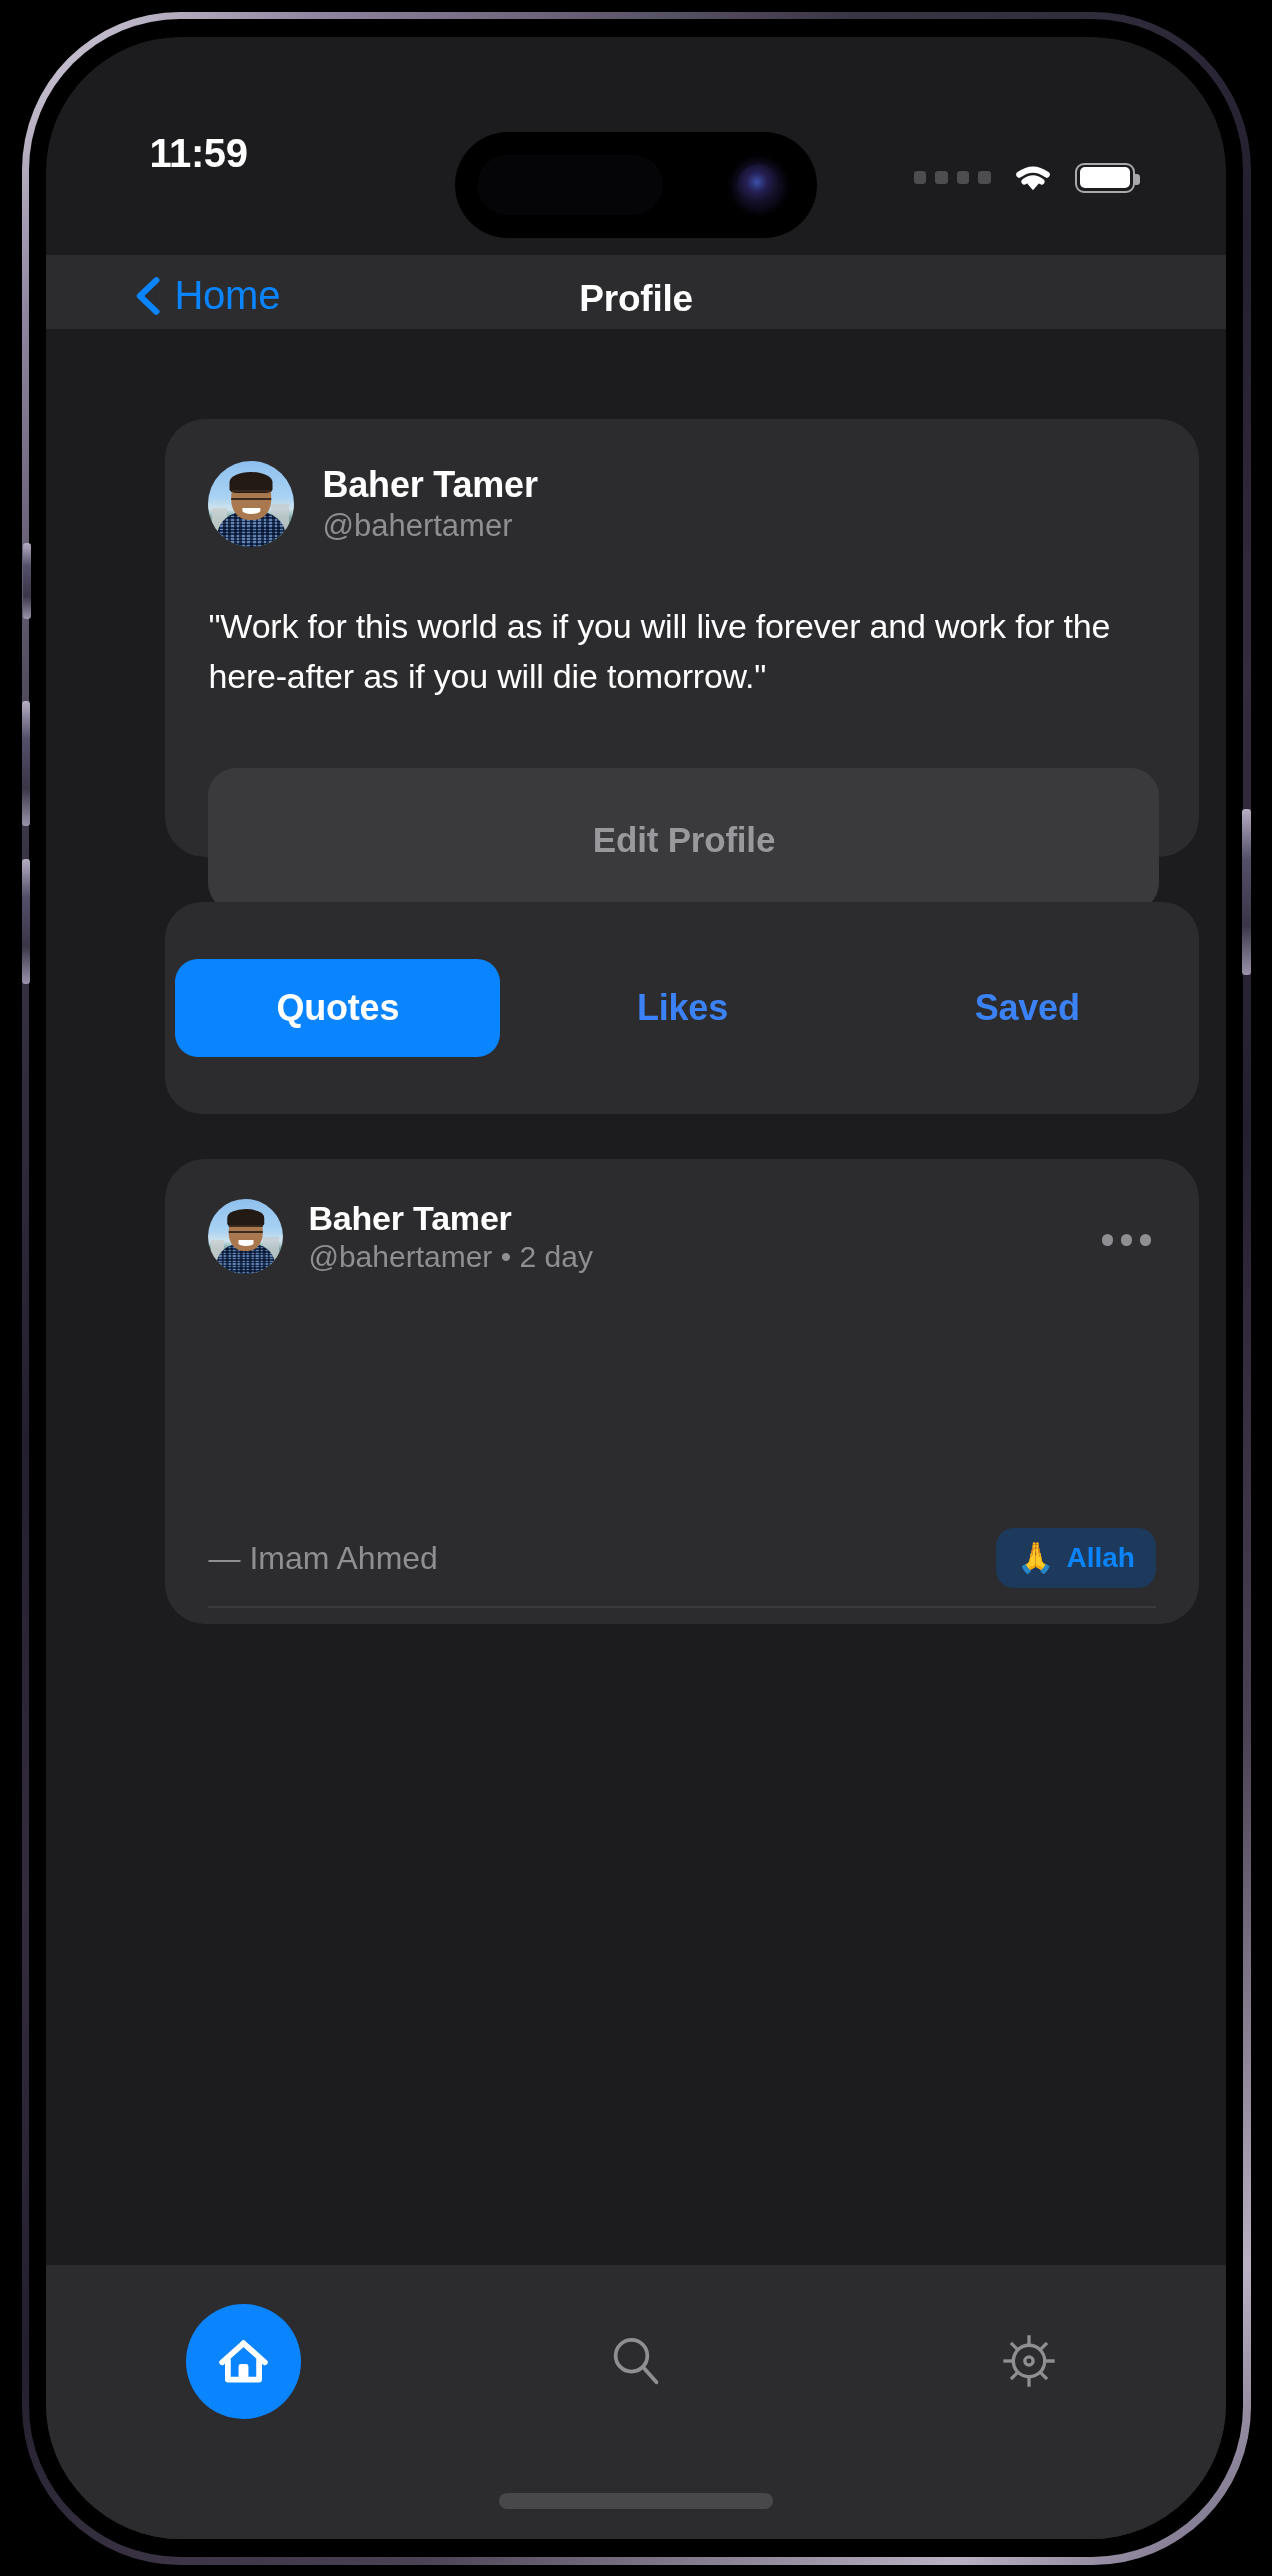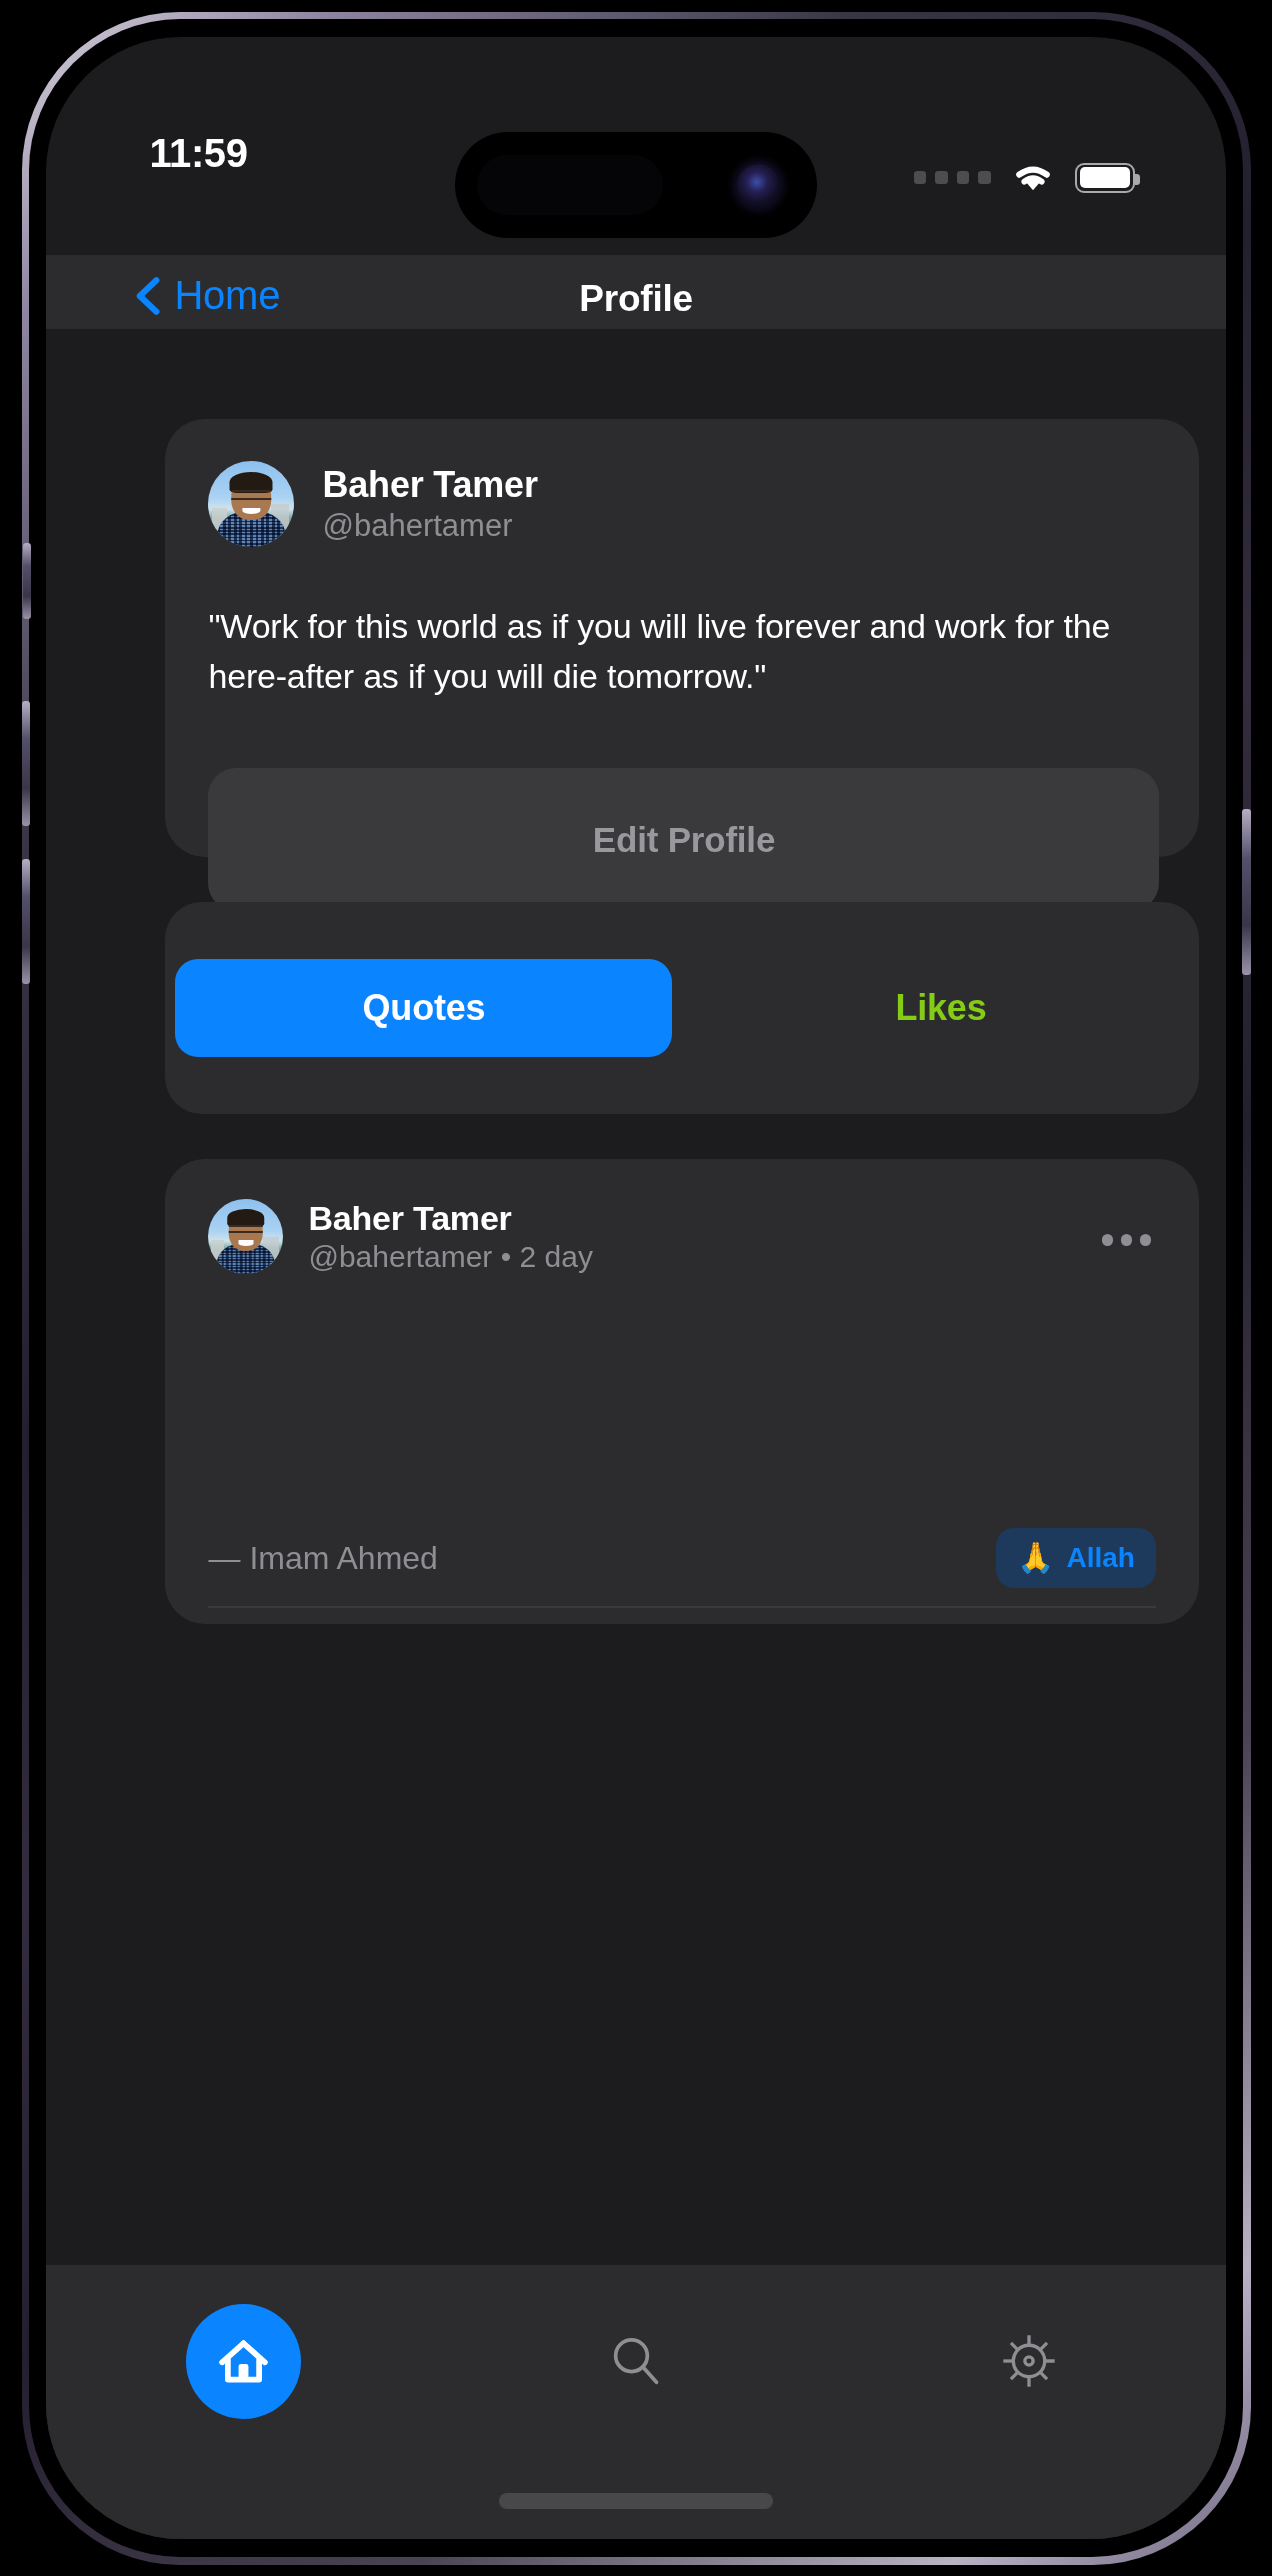--- a/index.html
+++ b/index.html
@@ -146,21 +146,21 @@
   #edit-profile-label{ color:#98989d; font-size:35px; font-weight:700; letter-spacing:-0.2px; }
 
   
   #tab-card{
     position:absolute; left:119px; top:544px; width:1034px; height:212px;
     background:#2c2c2e; border-radius:37px;
     display:flex; align-items:center;
   }
   .seg-tab{
     flex:1; text-align:center; font-size:36px; font-weight:700; letter-spacing:-0.2px;
-    color:#84cc16; cursor:pointer; padding:28px 0; margin:0 10px; border-radius:23px;
+    color:#3b82f6; cursor:pointer; padding:28px 0; margin:0 10px; border-radius:23px;
   }
   .seg-tab.active{ background:#0a84ff; color:#fff; }
 
   
   #quote-card{
     position:absolute; left:119px; top:801px; width:1034px; height:465px;
     overflow:hidden;
   }
   #quote-head{ position:absolute; left:43px; top:40px; display:flex; align-items:center; gap:25px; }
   #quote-avatar{ width:75px; height:75px; }
@@ -276,20 +276,21 @@
           </div>
           <div id="profile-bio">"Work for this world as if you will live forever and work for the here-after as if you will die tomorrow."</div>
           <div id="edit-profile-button">
             <span id="edit-profile-label">Edit Profile</span>
           </div>
         </div>
 
         <div id="tab-card">
           <div class="seg-tab active">Quotes</div>
           <div class="seg-tab">Likes</div>
+          <div class="seg-tab">Saved</div>
         </div>
 
         <div id="quote-card" class="card">
           <div id="quote-head">
             <div id="quote-avatar" class="avatar">
               <div class="av-build-l"></div>
                 <div class="av-build-r"></div>
                 <div class="av-build-r2"></div>
               <div class="av-water"></div>
               <div class="av-body"></div>

